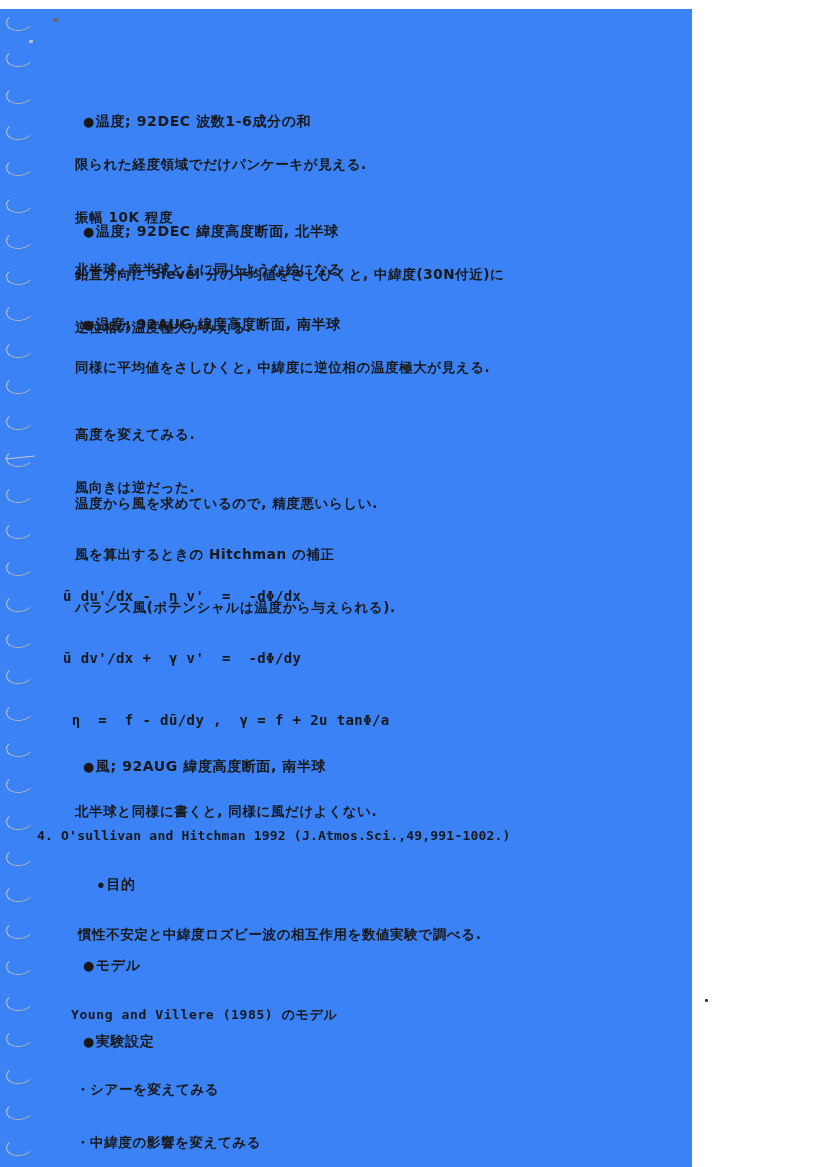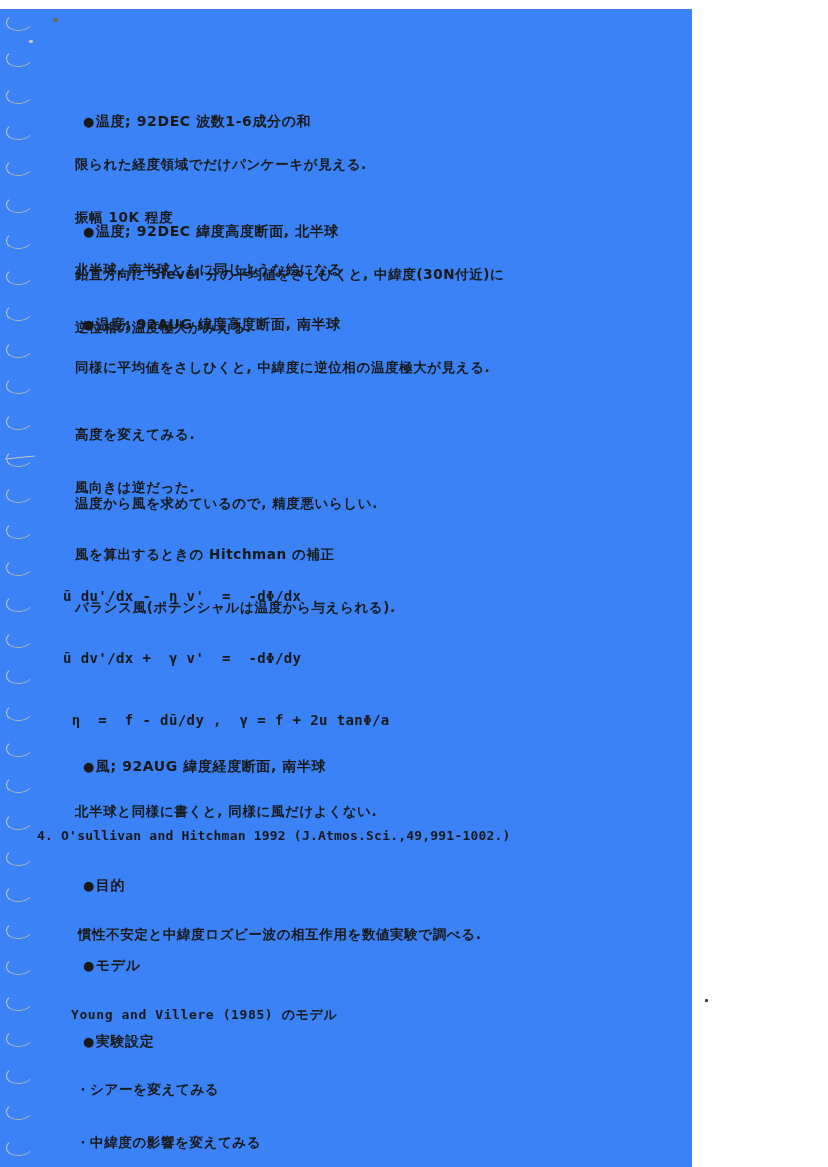--- a/index.html
+++ b/index.html
@@ -122,29 +122,29 @@
     <div class="ln">風を算出するときの Hitchman の補正</div>
     <div class="ln">バランス風(ポテンシャルは温度から与えられる).</div>
   </div>
   <div class="blk eq mono" style="left:63px;top:547px;">
     <div class="ln">ū du'/dx -  η v'  =  -dΦ/dx</div>
     <div class="ln">ū dv'/dx +  γ v'  =  -dΦ/dy</div>
     <div class="ln"> η  =  f - dū/dy ,  γ = f + 2u tanΦ/a</div>
   </div>
 
   <div class="blk hdr" style="left:61px;top:730px;">
-    <span class="bullet">●</span><span>風; 92AUG 緯度経度断面, 南半球</span>
+    <span class="bullet">●</span><span>風; 92AUG 緯度高度断面, 南半球</span>
   </div>
   <div class="blk para" style="left:75px;top:759px;">
     <div class="ln">北半球と同様に書くと, 同様に風だけよくない.</div>
   </div>
 
   <div class="blk ref mono" style="left:37px;top:819px;">4. O'sullivan and Hitchman 1992 (J.Atmos.Sci.,49,991-1002.)</div>
 
-  <div class="blk hdr" style="left:61px;top:849px;">
+  <div class="blk hdr" style="left:61px;top:849px;font-family:Liberation Mono, monospace;">
     <span class="bullet">●</span><span>目的</span>
   </div>
   <div class="blk para" style="left:78px;top:882px;">
     <div class="ln">慣性不安定と中緯度ロズビー波の相互作用を数値実験で調べる.</div>
   </div>
 
   <div class="blk hdr" style="left:61px;top:929px;">
     <span class="bullet">●</span><span>モデル</span>
   </div>
   <div class="blk para mono" style="left:71px;top:962px;font-size:13px;">

